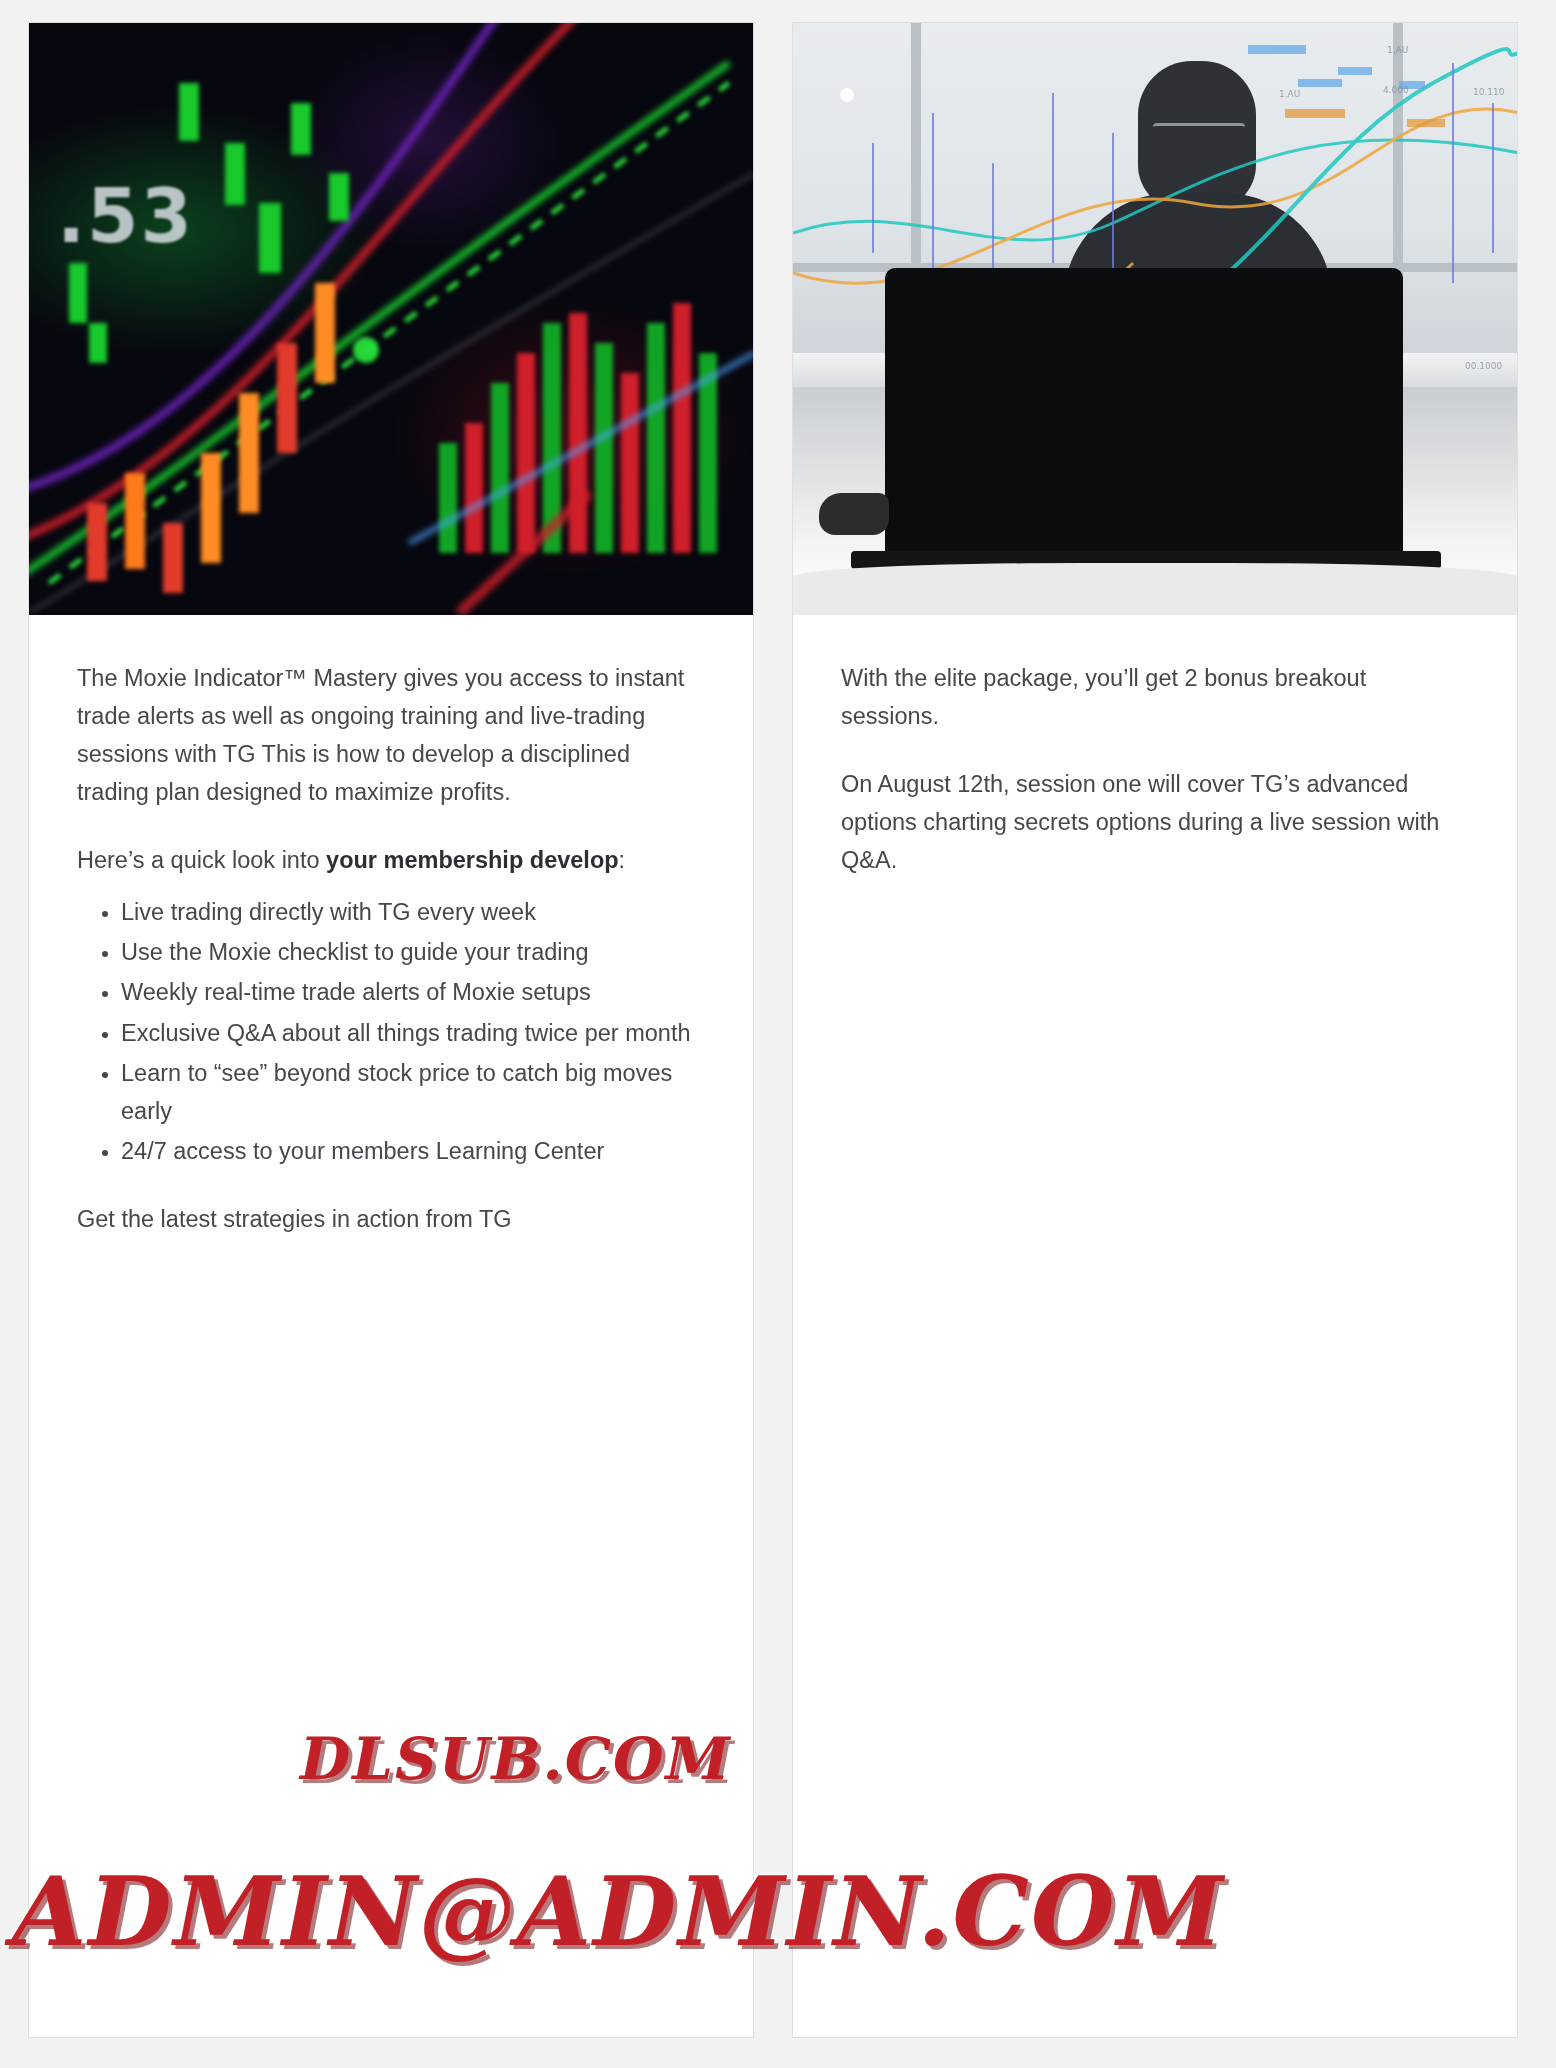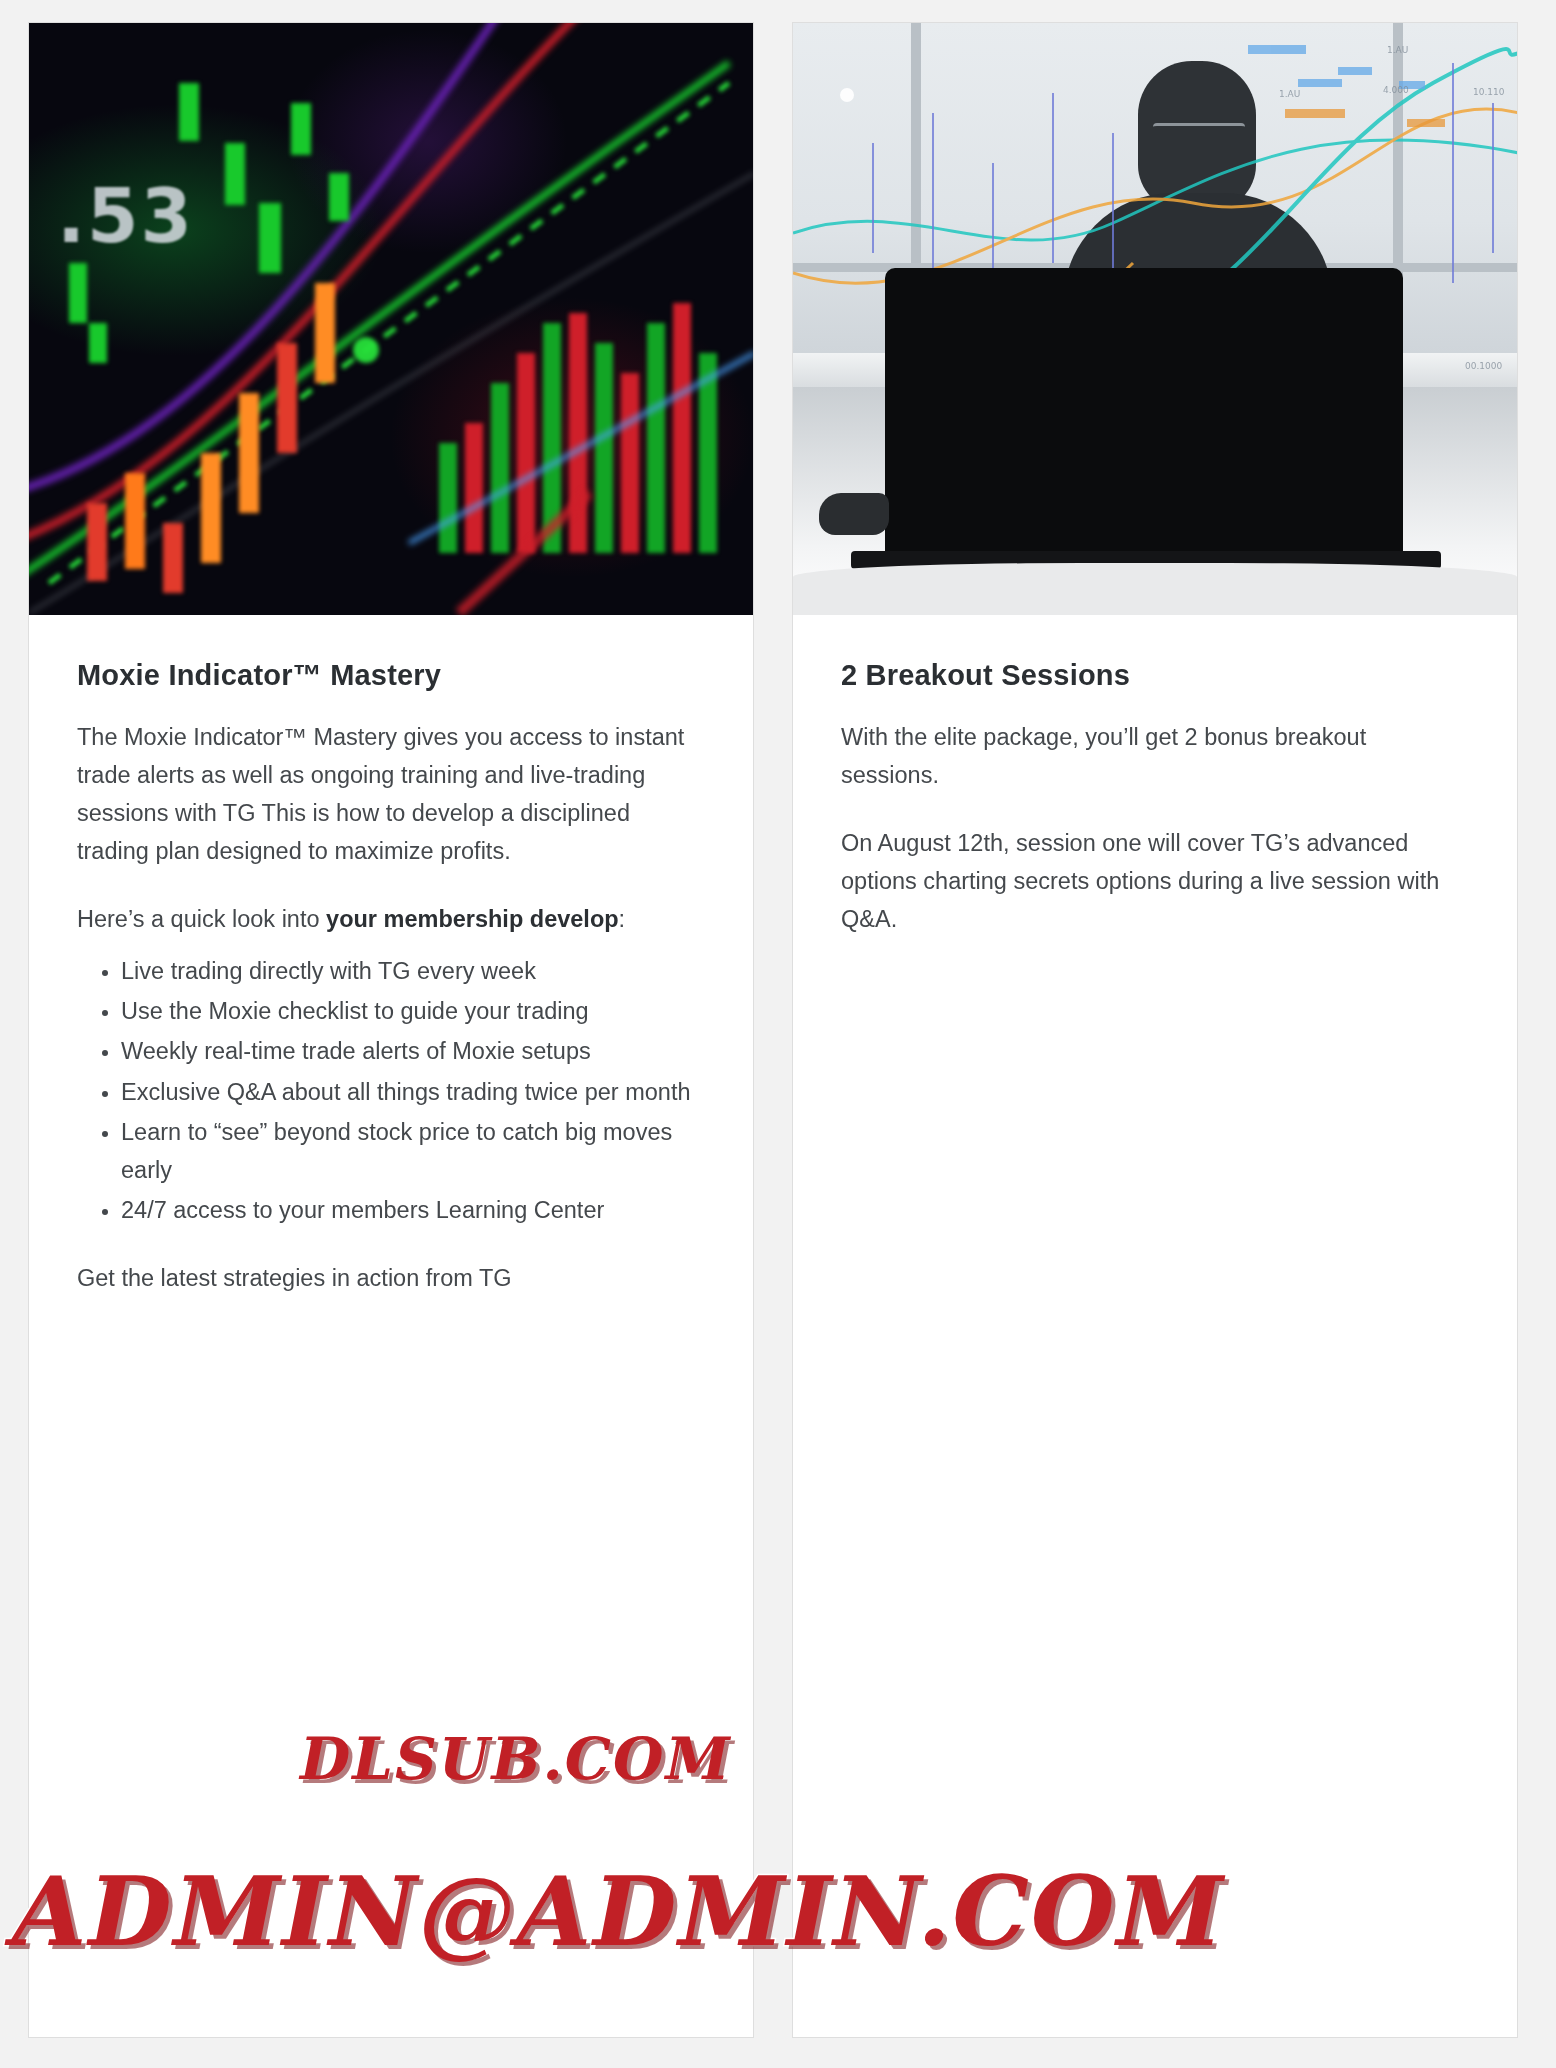--- a/index.html
+++ b/index.html
@@ -235,21 +235,20 @@
             <rect x="670" y="330" width="18" height="200" fill="#12a525"></rect>
           </g>
           <g class="blurline2" opacity=".8">
             <path d="M380 520 L 726 330" stroke="#4aa3ff" stroke-width="5" fill="none"></path>
             <path d="M430 590 L 560 470" stroke="#cf1f2a" stroke-width="10" fill="none"></path>
           </g>
         </svg>
       </div>
 
       <div class="card-body">
-        <h2 class="card-title">Moxie Indicator™ Mastery</h2>
         <p>The Moxie Indicator™ Mastery gives you access to instant trade alerts as well as ongoing training and live-trading sessions with TG This is how to develop a disciplined trading plan designed to maximize profits.</p>
         <p class="tight"><span>Here’s a quick look into </span><strong>your membership develop</strong><span>:</span></p>
         <ul>
           <li>Live trading directly with TG every week</li>
           <li>Use the Moxie checklist to guide your trading</li>
           <li>Weekly real-time trade alerts of Moxie setups</li>
           <li>Exclusive Q&amp;A about all things trading twice per month</li>
           <li>Learn to “see” beyond stock price to catch big moves early</li>
           <li>24/7 access to your members Learning Center</li>
         </ul>
@@ -303,21 +302,20 @@
           </g>
           <circle cx="54" cy="72" r="7" fill="#ffffff" opacity=".9"></circle>
         </svg>
         <div class="laptop-lid"></div>
         <div class="hand"></div>
         <div class="laptop-base"></div>
         <div class="desk"></div>
       </div>
 
       <div class="card-body">
-        <h2 class="card-title">2 Breakout Sessions</h2>
         <p>With the elite package, you’ll get 2 bonus breakout sessions.</p>
         <p>On August 12th, session one will cover TG’s advanced options charting secrets options during a live session with Q&amp;A.</p>
       </div>
     </div>
 
   </div>
 
   <div class="wm wm-1">DLSUB.COM</div>
   <div class="wm wm-2">ADMIN@ADMIN.COM</div>
 </div>

